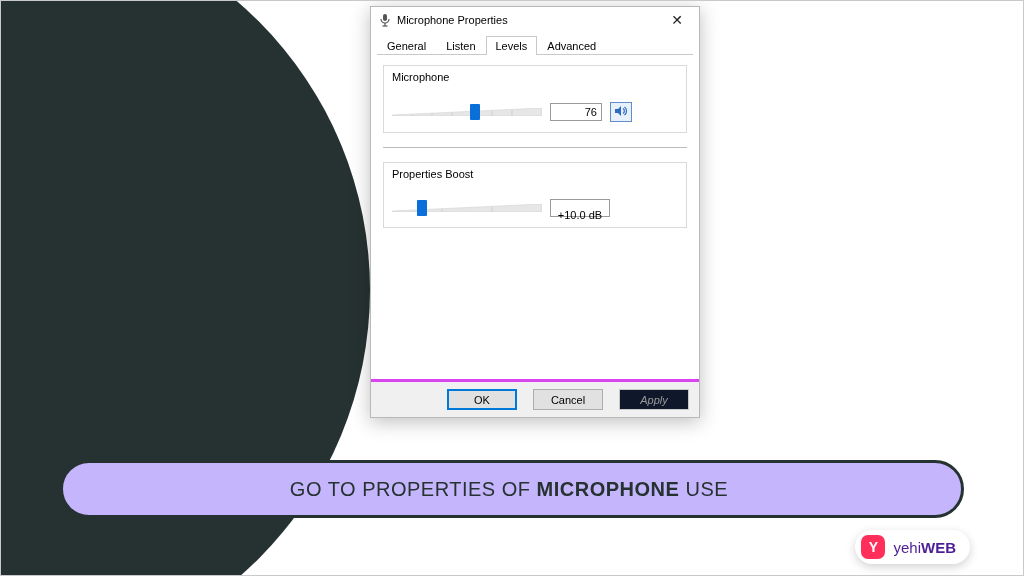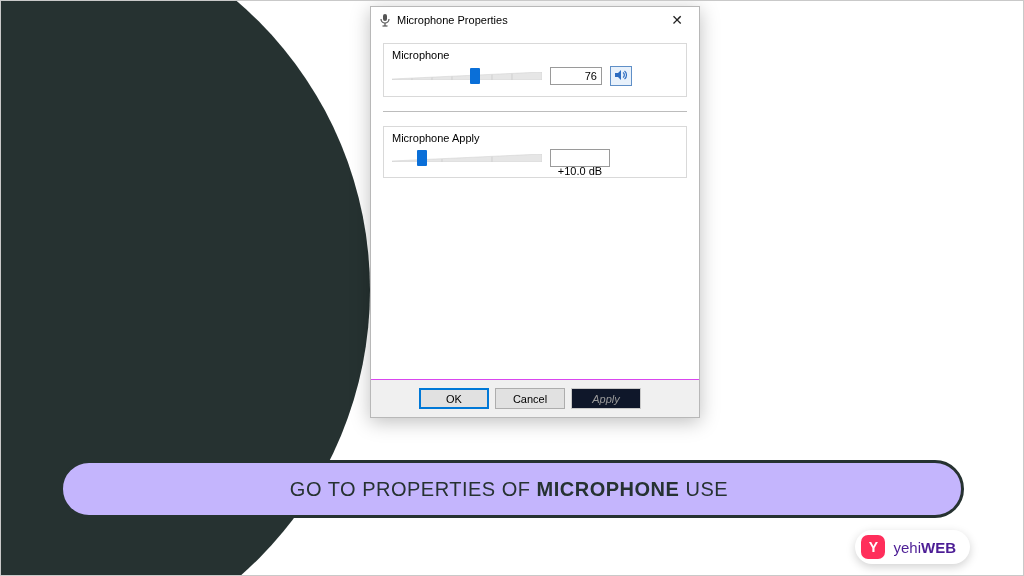--- a/index.html
+++ b/index.html
@@ -106,21 +106,21 @@
   }
   .group-label {
     font-size: 11px;
     position: relative;
     top: -1px;
   }
   .slider-row {
     display: flex;
     align-items: center;
     gap: 8px;
-    margin-top: 4px;
+    margin-top: 18px;
   }
   .slider-track {
     position: relative;
     width: 150px;
     height: 18px;
   }
   .track-wedge {
     position: absolute;
     left: 0; right: 0; top: 5px; height: 8px;
   }
@@ -155,25 +155,25 @@
     height: 1px;
     background: #bcbcbc;
     margin: 6px 0 14px 0;
   }
 
   .button-row {
     position: absolute;
     left: 0; right: 0; bottom: 0;
     height: 38px;
     background: #f0f0f0;
-    border-top: 1px solid #d946ef;
-    display: flex;
-    justify-content: center;
-    align-items: center;
-    gap: 6px;
+    border-top: 3px solid #d946ef;
+    display: flex;
+    justify-content: flex-end;
+    align-items: center;
+    gap: 16px;
     padding-right: 10px;
   }
   .btn {
     width: 70px;
     height: 21px;
     font-size: 11px;
     border: 1px solid #adadad;
     background: #e1e1e1;
     display: flex;
     align-items: center;
@@ -253,20 +253,26 @@
           <rect x="4" y="1" width="4" height="7" rx="2" fill="#555"></rect>
           <path d="M2 6a4 4 0 0 0 8 0" stroke="#555" stroke-width="1.2" fill="none"></path>
           <line x1="6" y1="10" x2="6" y2="13" stroke="#555" stroke-width="1.2"></line>
           <line x1="3.5" y1="13" x2="8.5" y2="13" stroke="#555" stroke-width="1.2"></line>
         </svg>
     </span>
     <span class="title">Microphone Properties</span>
     <span class="close">✕</span>
   </div>
 
+  <div class="tab-strip">
+    <div class="tab">General</div>
+    <div class="tab">Listen</div>
+    <div class="tab active">Levels</div>
+    <div class="tab">Advanced</div>
+  </div>
 
   <div class="tab-body">
 
     <div class="group">
       <div class="group-label">Microphone</div>
       <div class="slider-row">
         <div class="slider-track">
           <div class="track-wedge">
             <svg viewBox="0 0 150 8" preserveAspectRatio="none">
               <polygon points="0,7 150,0 150,8 0,8" fill="#e6e6e6" stroke="#cfcfcf" stroke-width="0.5"></polygon>
@@ -289,33 +295,33 @@
               <path d="M10.5 2 A5 5 0 0 1 10.5 10" stroke="#2d6cc0" stroke-width="1.2" fill="none"></path>
             </svg>
           </span>
         </div>
       </div>
     </div>
 
     <div class="separator"></div>
 
     <div class="group">
-      <div class="group-label">Microphone Apply</div>
+      <div class="group-label">Properties Boost</div>
       <div class="slider-row">
         <div class="slider-track">
           <div class="track-wedge">
             <svg viewBox="0 0 150 8" preserveAspectRatio="none">
               <polygon points="0,7 150,0 150,8 0,8" fill="#e6e6e6" stroke="#cfcfcf" stroke-width="0.5"></polygon>
               <line x1="50" y1="8" x2="50" y2="5" stroke="#cfcfcf"></line>
               <line x1="100" y1="8" x2="100" y2="2.6" stroke="#cfcfcf"></line>
             </svg>
           </div>
           <div class="thumb" style="left:20%"></div>
         </div>
-        <div class="value-box" style="width:60px;text-align:center;padding:14px 0 0 0">+10.0 dB</div>
+        <div class="value-box" style="width:60px;text-align:center;padding:8px 0 0 0">+10.0 dB</div>
       </div>
     </div>
 
   </div>
 
   <div class="button-row">
     <div class="btn primary">OK</div>
     <div class="btn">Cancel</div>
     <div class="btn disabled">Apply</div>
   </div>

